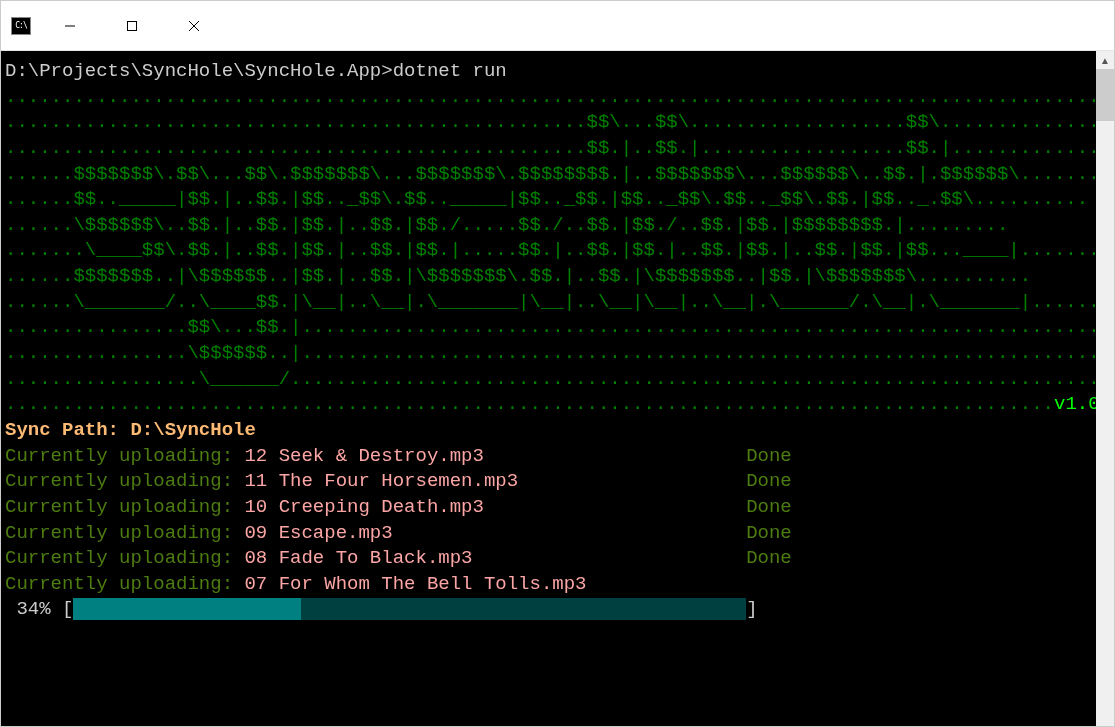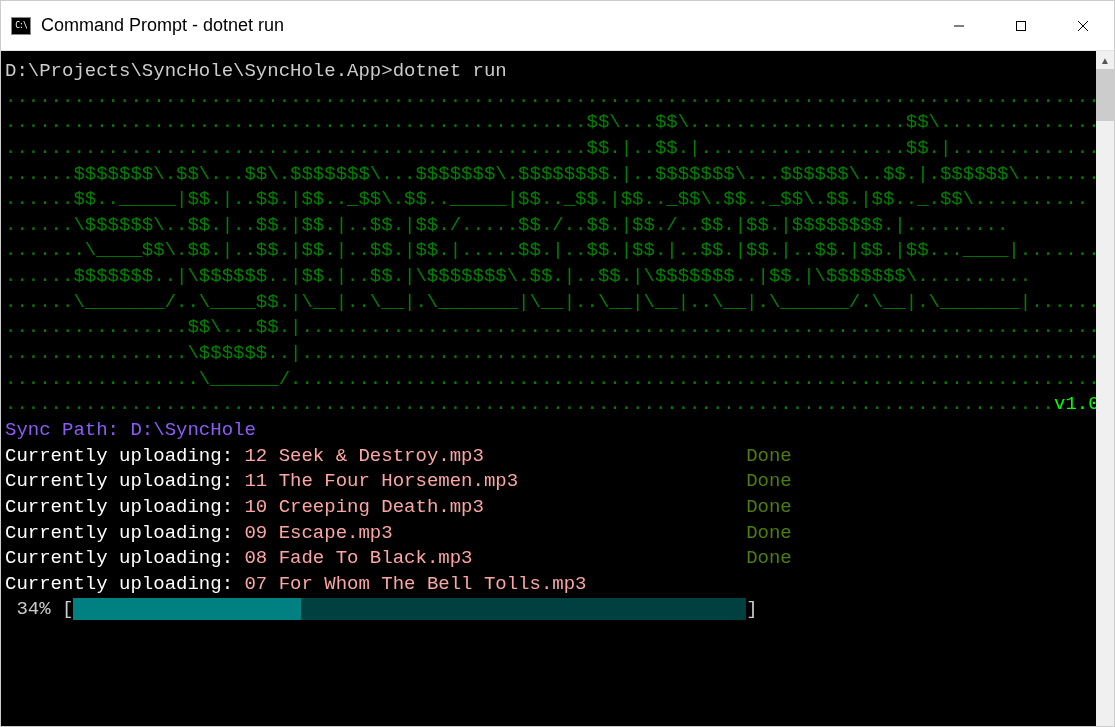--- a/index.html
+++ b/index.html
@@ -95,22 +95,22 @@
       position: absolute;
       top: 18px;
       left: 0;
       width: 18px;
       height: 52px;
       background: #ccc;
     }
     .prompt-line { color: #ccc; }
     .ascii-art { color: #008000; }
     .version { color: #00ff00; }
-    .sync-path { color: #8b5cf6; font-weight: normal; }
-    .upload-label { color: #ffffff; }
+    .sync-path { color: #fdba74; font-weight: bold; }
+    .upload-label { color: #4d7c0f; }
     .upload-file { color: #fca5a5; }
     .upload-status { color: #4d7c0f; }
     .progress-pct { color: #ccc; display:inline-block;text-align:center; }
     .progress-bracket { color: #ccc; }
     .progress-bar-bg {
       background: #004040;
       color: #004040;
     }
     .progress-bar-fill {
       background: #008080;
@@ -120,21 +120,20 @@
   </style>
 </head>
 <body>
 
 <div class="window">
 
   <div class="titlebar">
     <div class="titlebar-icon">
       <span>C:\</span>
     </div>
-    <div class="title-text">Command Prompt - dotnet  run</div>
     <div class="win-controls">
       <div class="win-btn">
         <svg viewBox="0 0 12 12">
             <line x1="1" y1="6" x2="11" y2="6" stroke="#000" stroke-width="1"></line>
           </svg>
       </div>
       <div class="win-btn">
         <svg viewBox="0 0 12 12">
             <rect x="1.5" y="1.5" width="9" height="9" stroke="#000" stroke-width="1" fill="none"></rect>
           </svg>

